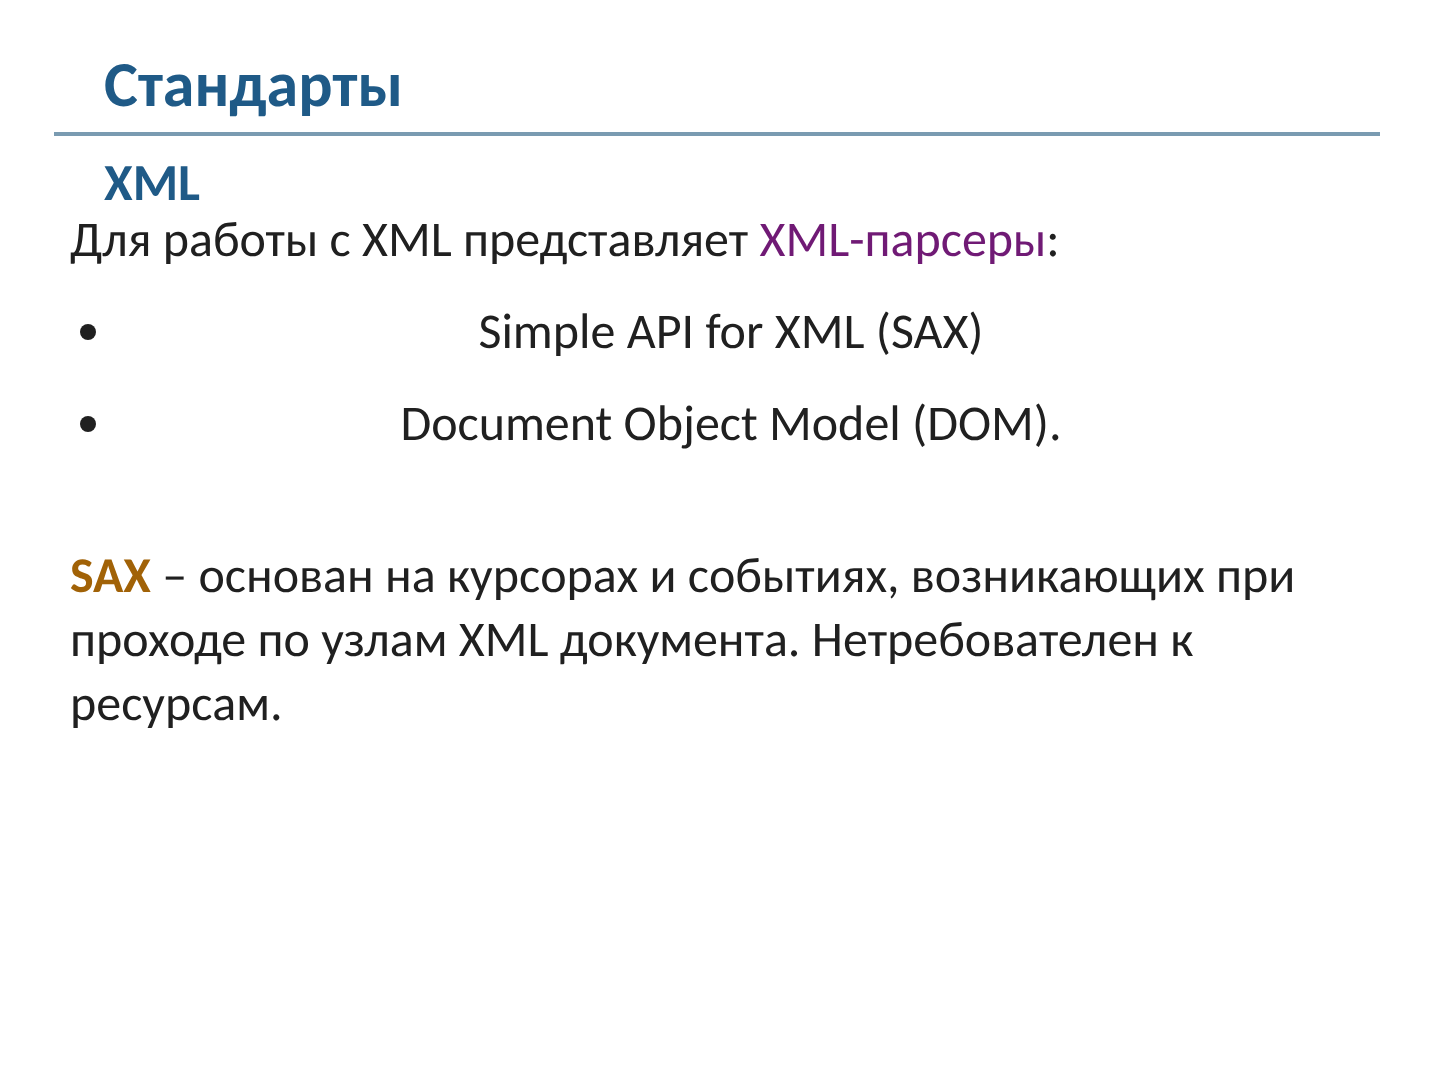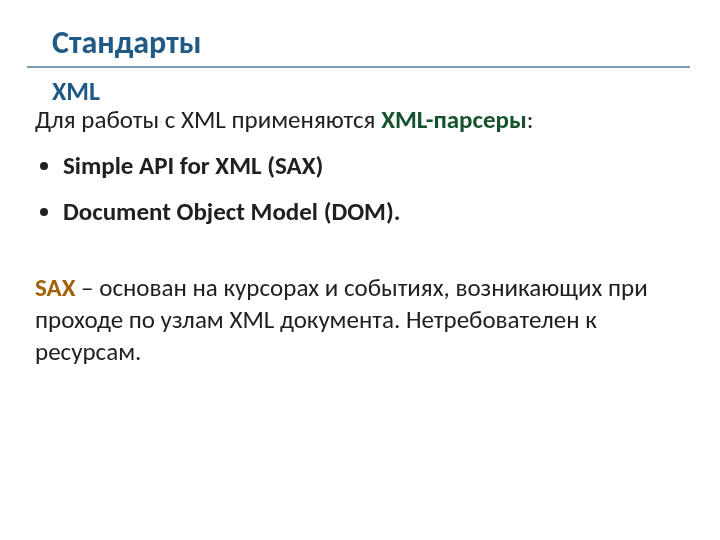--- a/index.html
+++ b/index.html
@@ -47,31 +47,32 @@
   .body {
     position: absolute;
     top: 104px;
     left: 35px;
     right: 52px;
     font-size: 25px;
     line-height: 1.28;
   }
   .intro-normal { }
   .intro-accent {
-    color: #14532d;
-    font-weight: 700;
+    color: #701a75;
+    font-weight: 400;
   }
   ul.parsers {
     margin: 4px 0 0 0;
     padding: 0 0 0 28px;
     list-style: disc;
   }
   ul.parsers li {
-    font-weight: 700;
+    font-weight: 400;
     margin: 14px 0;
+    text-align: center;
   }
   .gap {
     height: 30px;
   }
   .term {
     color: #a16207;
     font-weight: 700;
   }
 </style>
 </head>
@@ -83,21 +84,21 @@
 
   <div class="title-wrap">
     <div class="title">
       <span>Стандарты</span>
       <span class="line2">XML</span>
     </div>
   </div>
 
   <div class="body">
     <div>
-      <span class="intro-normal">Для работы с XML применяются </span><span class="intro-accent">XML-парсеры</span><span class="intro-normal">:</span>
+      <span class="intro-normal">Для работы с XML представляет </span><span class="intro-accent">XML-парсеры</span><span class="intro-normal">:</span>
     </div>
 
     <ul class="parsers">
       <li>Simple API for XML (SAX)</li>
       <li>Document Object Model (DOM).</li>
     </ul>
 
     <div class="gap"></div>
 
     <div>

